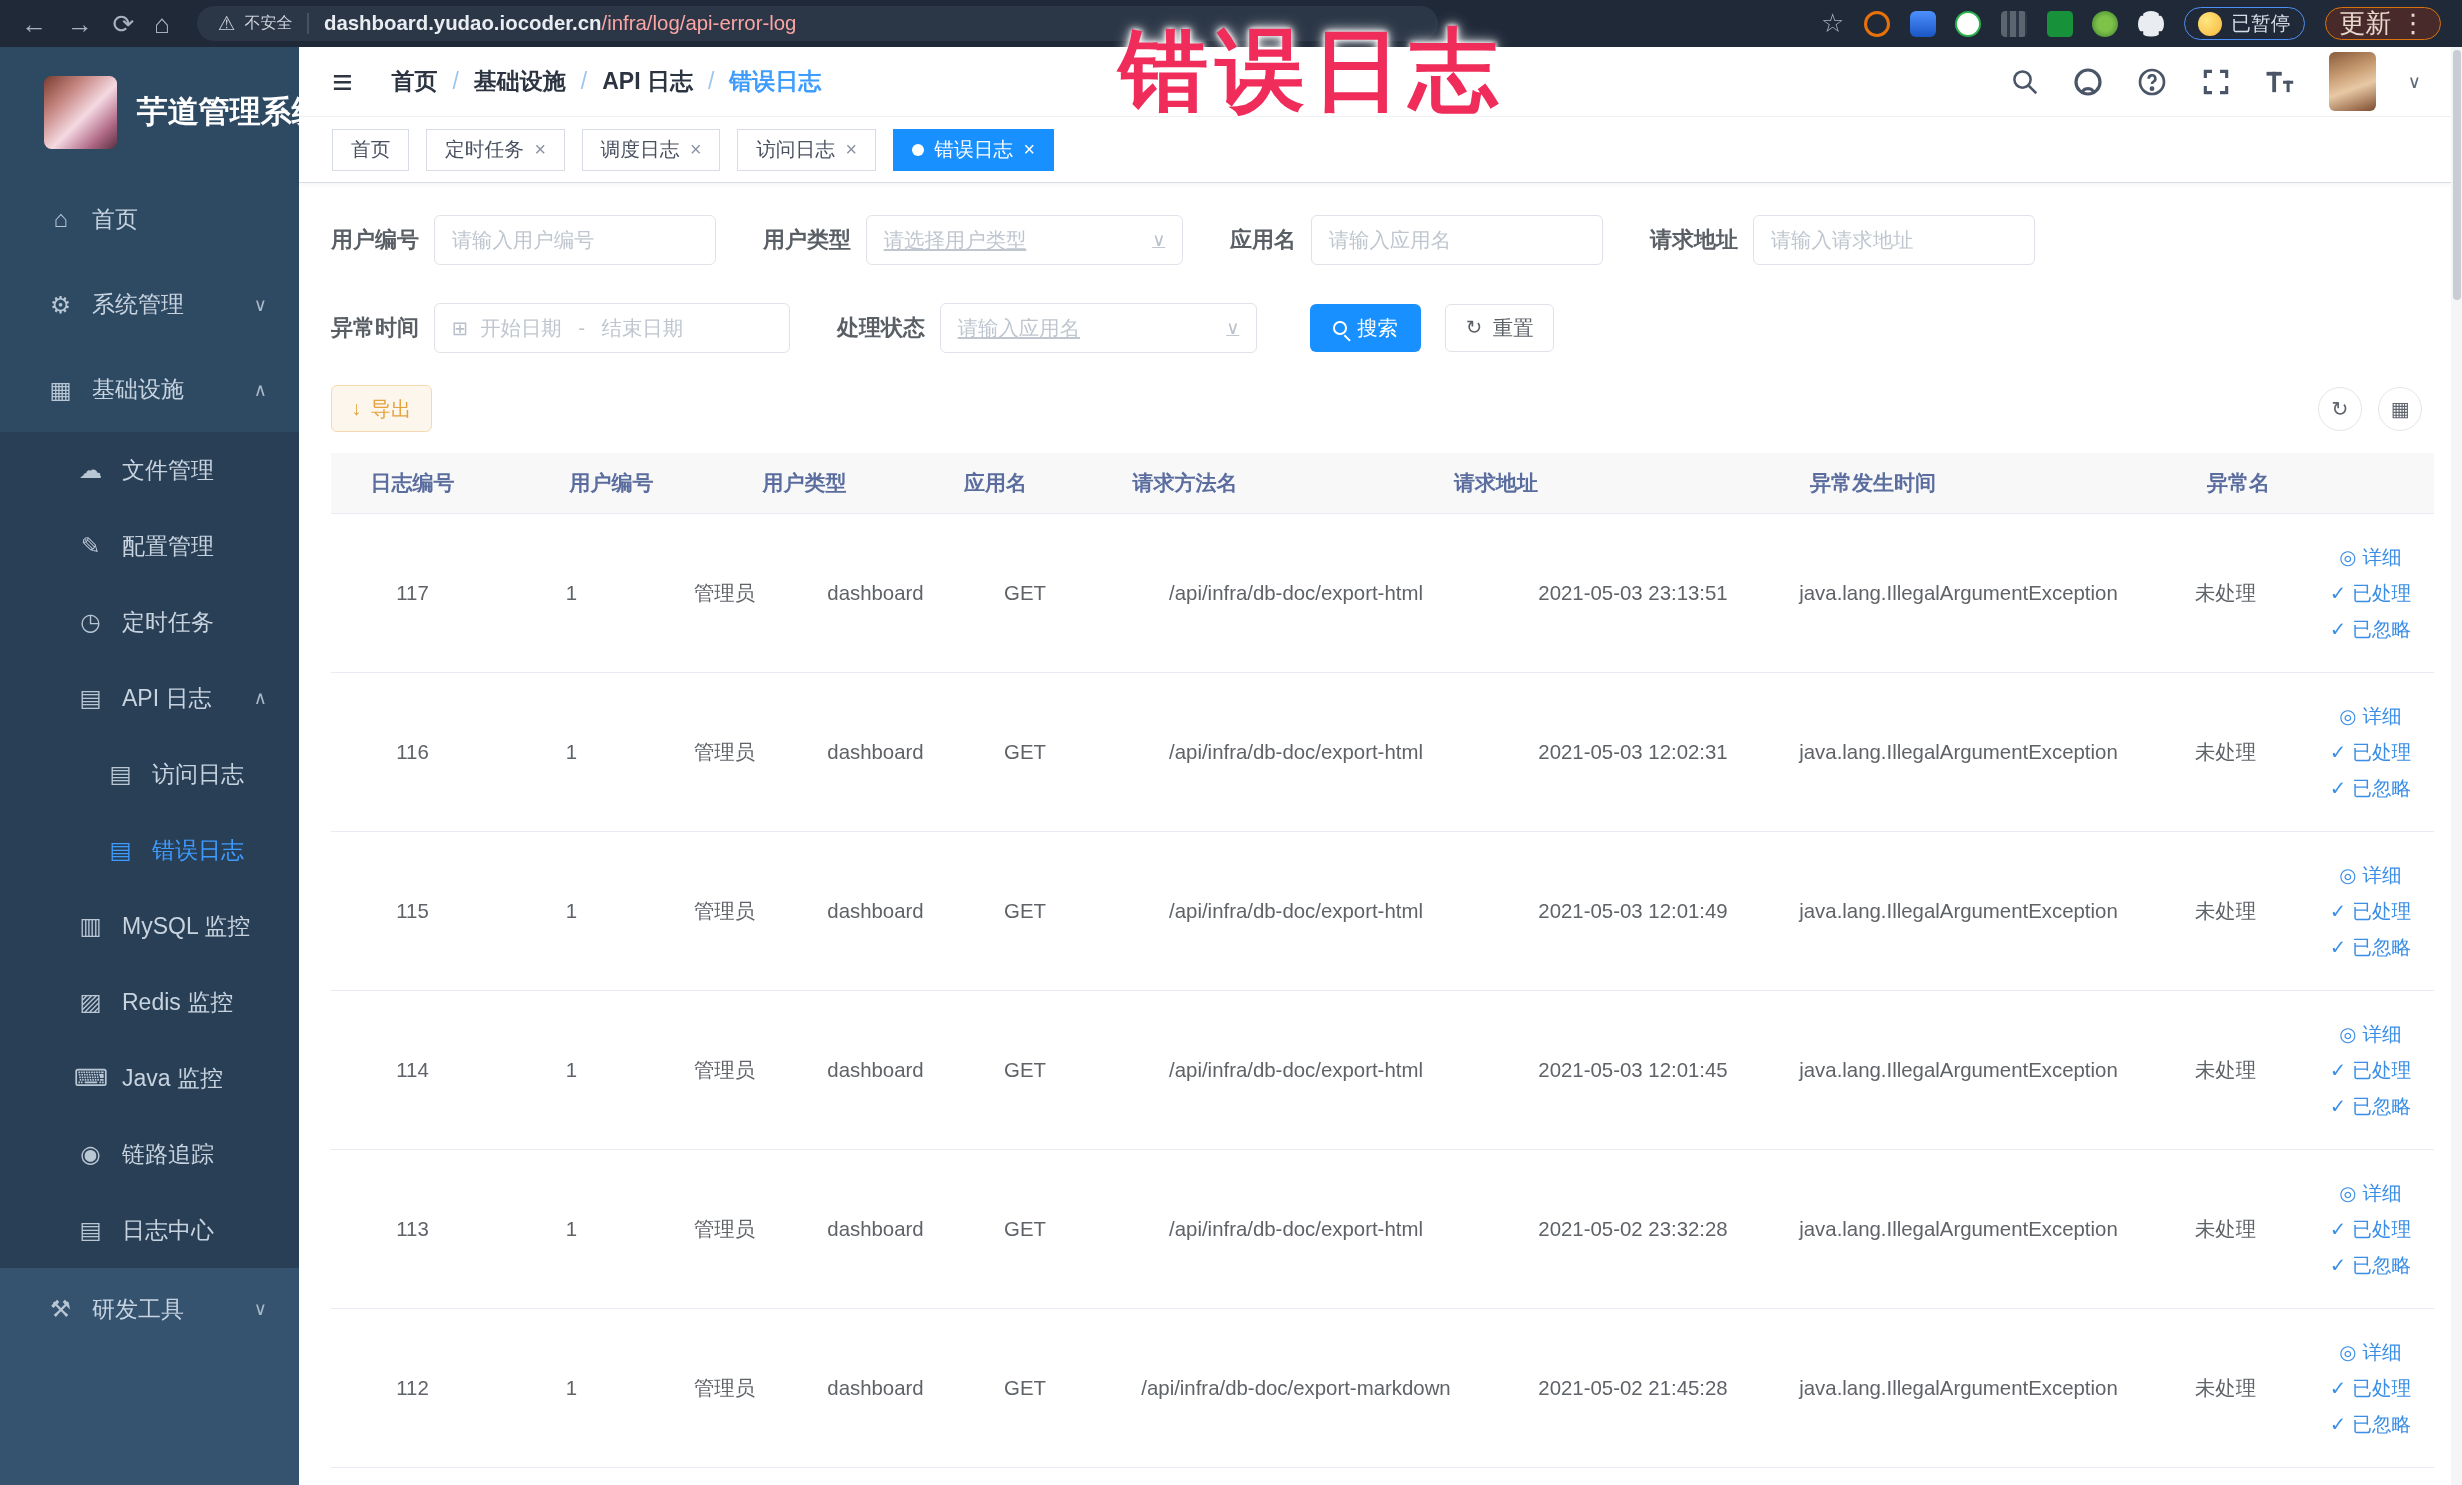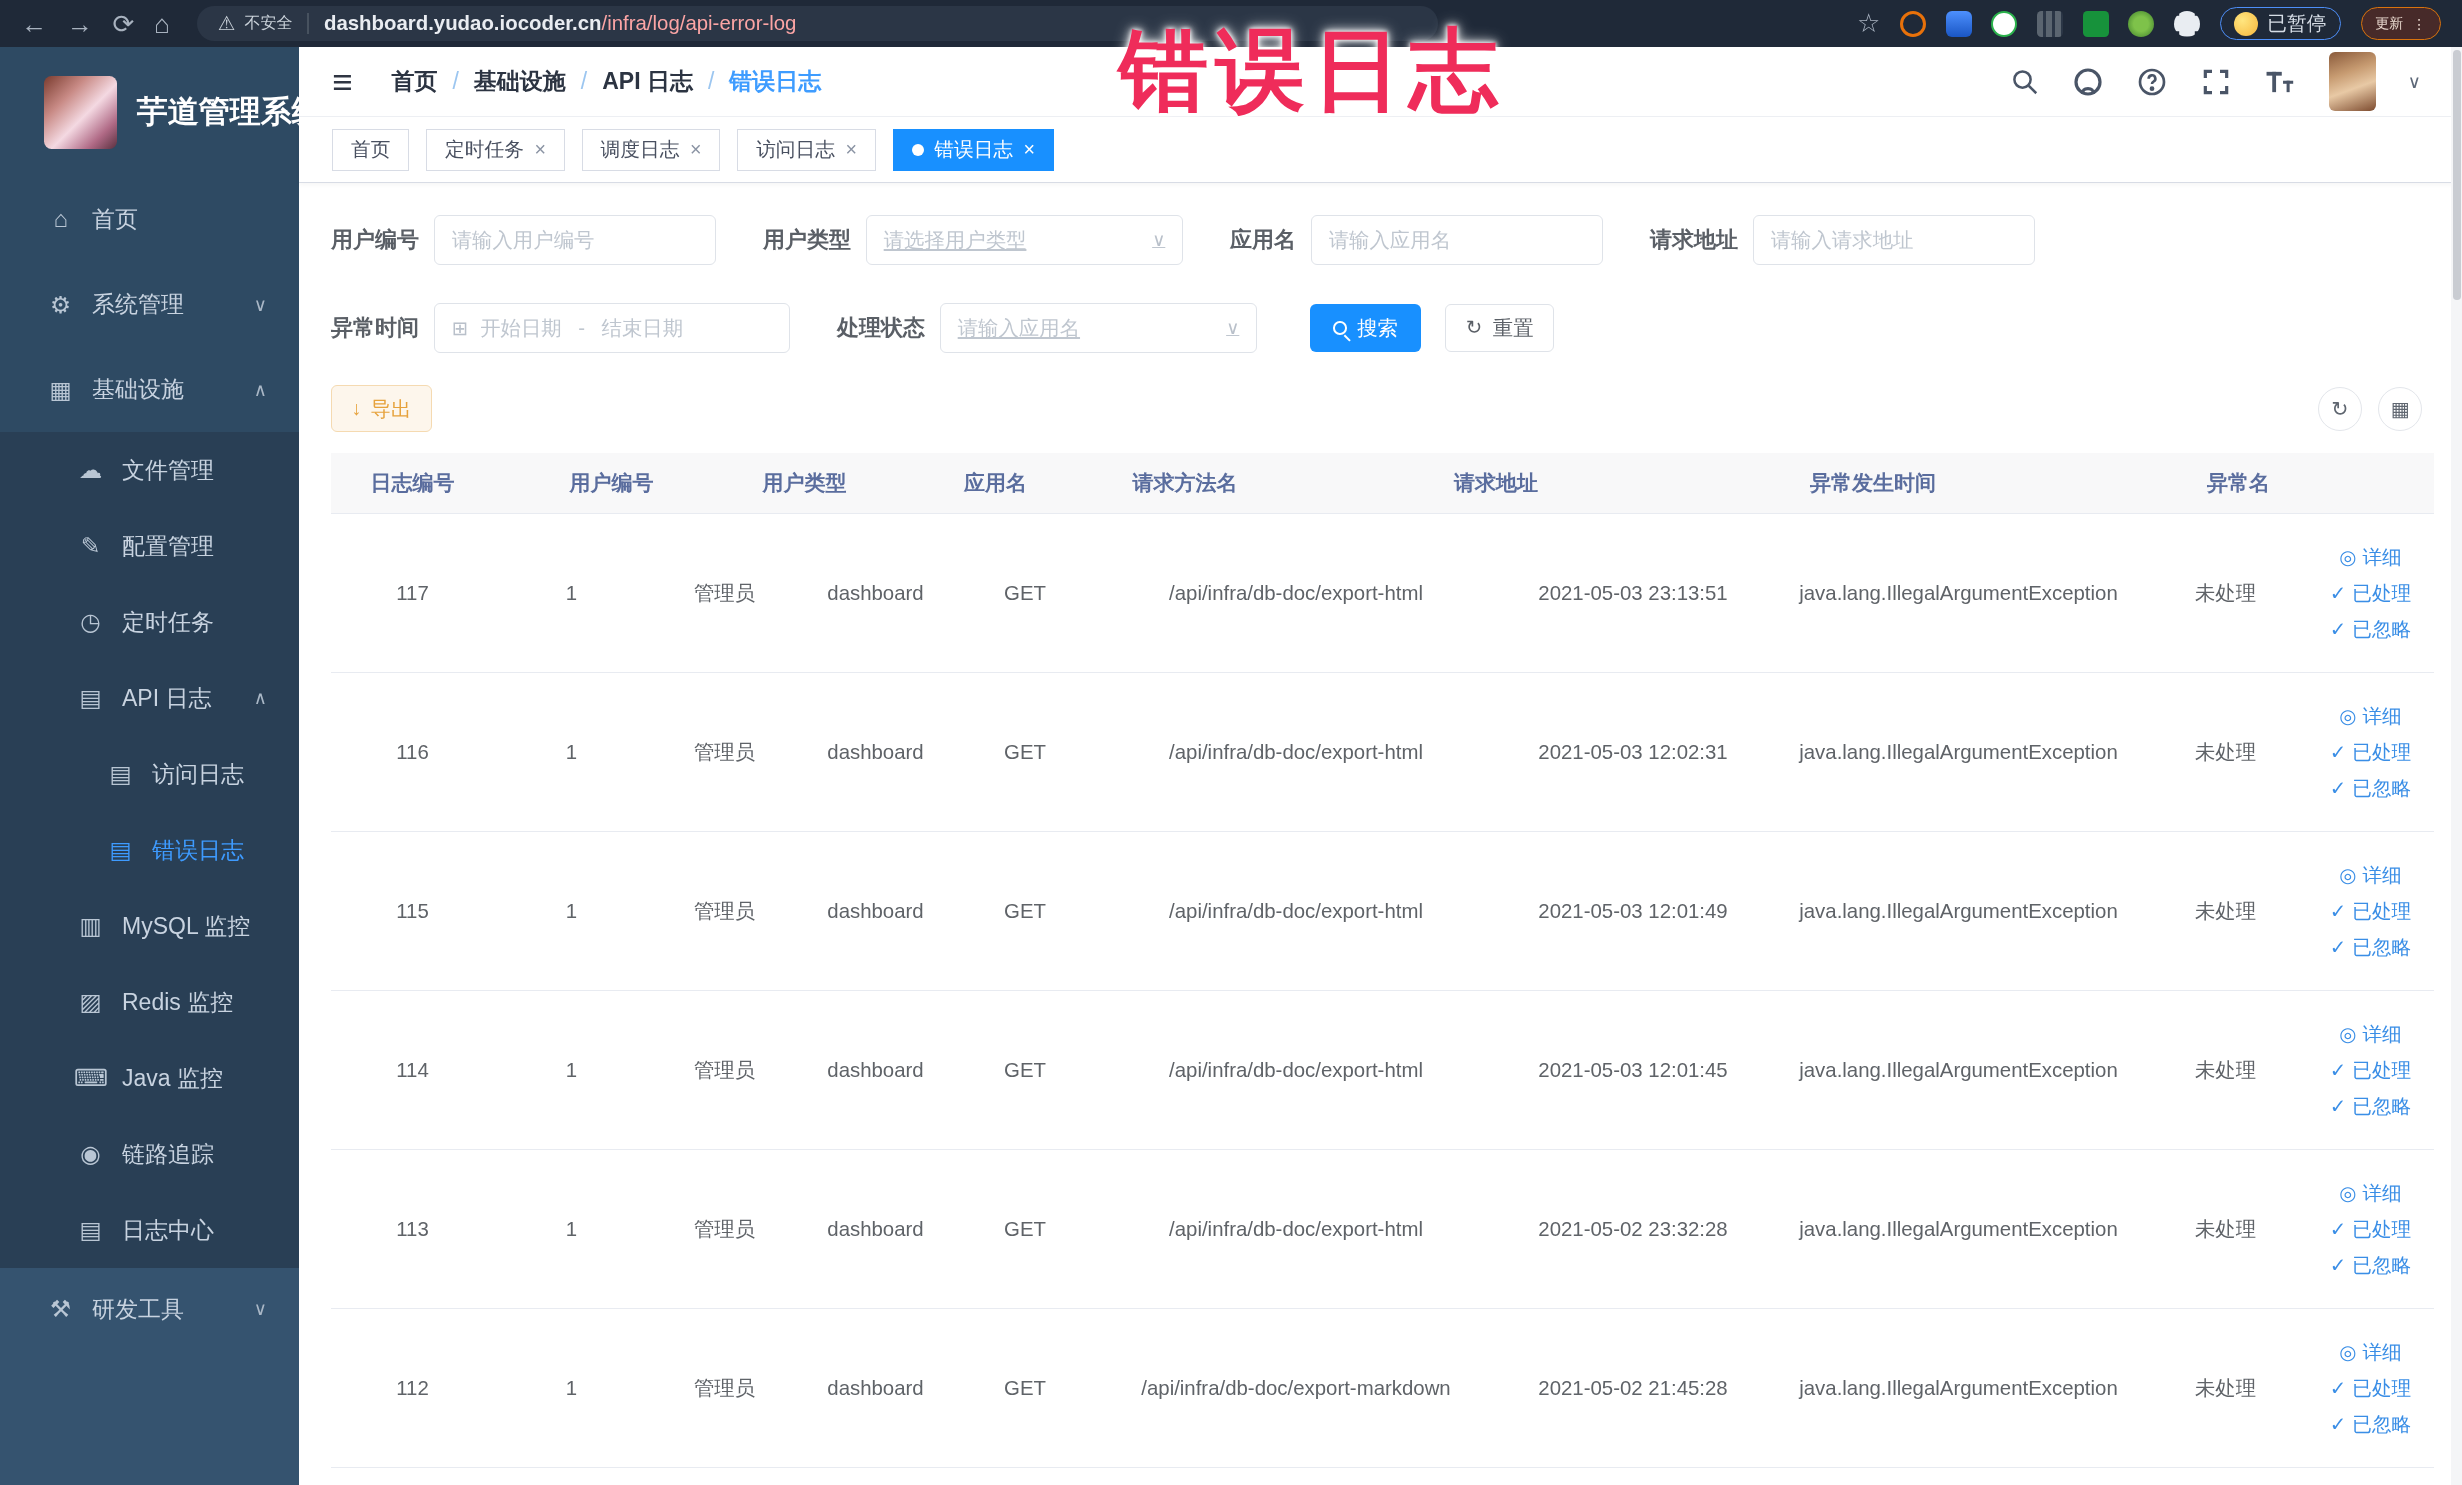--- a/index.html
+++ b/index.html
@@ -16,21 +16,21 @@
   .url-domain { font-size:20.4px; font-weight:700; color:#e9ecf1; }
   .url-path { font-size:20.4px; color:#fca5a5; }
   .chrome-right { margin-left:auto; display:flex; align-items:center; gap:19.7px; padding-right:7.6px; }
   .star-ico { font-size:26px; color:#aab4c2; }
   .ext-ico { width:26px; height:26px; border-radius:50%; display:inline-block; }
   .pill { height:33px; border-radius:16.7px; display:flex; align-items:center; padding:0 13.6px; gap:9px; }
   .pill-paused { border:1.5px solid #4d8ef7; }
   .pill-emoji { width:24px; height:24px; border-radius:50%; background:radial-gradient(circle at 35% 35%, #ffe680, #f6b73c); }
   .pill-paused span { font-size:19.7px; color:#d6dde6; }
   .pill-update { border:1.5px solid #d9730d; background:#472a29; }
-  .pill-update span { font-size:14px; color:#e8d8ce; }
+  .pill-update span { font-size:26px; color:#e8d8ce; }
   .kebab { font-size:21px; color:#e0906a; }
 
   
   .app { display:flex; height:1439px; }
 
   
   .sidebar { width:299px; background:#2e4a63; display:flex; flex-direction:column; flex-shrink:0; }
   .logo-row { height:130px; display:flex; align-items:center; padding-left:44px; gap:19.7px; }
   .logo-img { width:73px; height:73px; border-radius:7.6px; flex-shrink:0;
     background:linear-gradient(135deg,#7a3b2e 0%,#c98b86 30%,#f4d9e2 55%,#b06a86 80%,#59303f 100%); }

